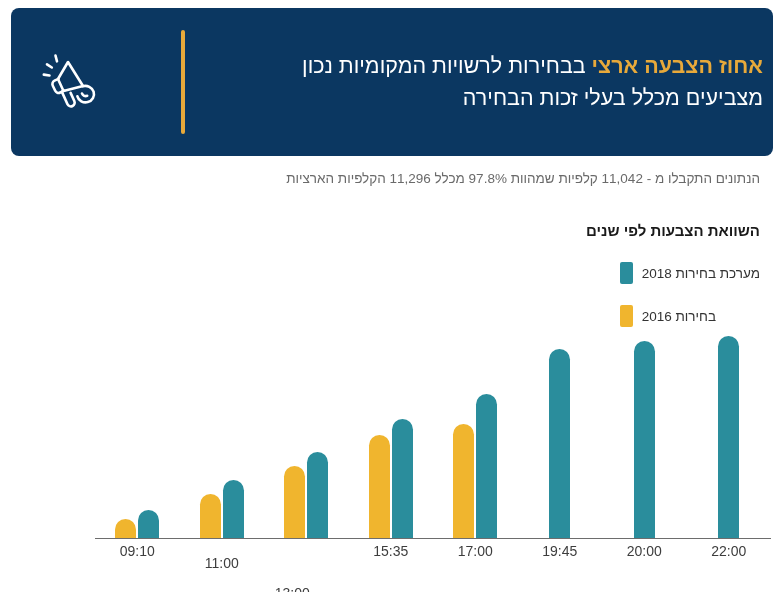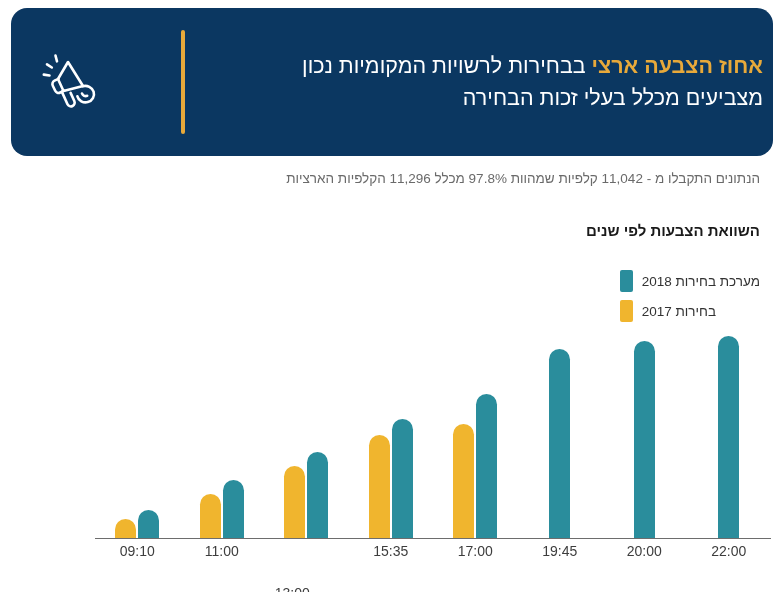--- a/index.html
+++ b/index.html
@@ -4,21 +4,21 @@
 <style>
   html,body{margin:0;padding:0;}
   body{
     width:784px;height:592px;overflow:hidden;background:#ffffff;
     font-family:"Liberation Sans","DejaVu Sans",sans-serif;
     position:relative;
   }
   
   .banner{
     position:absolute;left:11px;top:8px;width:762px;height:148px;
-    background:#0b3761;border-radius:16px;box-sizing:border-box;
+    background:#0b3761;border-radius:8px;box-sizing:border-box;
     display:flex;flex-direction:row-reverse;align-items:center;gap:48px;
   }
   .banner-icon-wrap{
     width:118px;height:100%;display:flex;align-items:center;justify-content:center;
     flex:0 0 118px;
   }
   .megaphone{display:block;}
   .banner-divider{
     width:4px;height:104px;background:#e8a93a;border-radius:2px;flex:0 0 4px;
     margin-left:4px;
@@ -37,21 +37,21 @@
     line-height:18px;white-space:nowrap;
   }
   
   .chart-title{
     position:absolute;right:24px;top:220px;
     text-align:right;direction:rtl;color:#1a1a1a;
     font-size:15px;font-weight:bold;line-height:22px;
   }
   .legend{
     position:absolute;right:24px;top:262px;
-    display:flex;flex-direction:column;align-items:flex-end;gap:8px;margin-top:8px;
+    display:flex;flex-direction:column;align-items:flex-end;gap:21px;
   }
   .legend-item{
     display:flex;flex-direction:row-reverse;align-items:center;gap:9px;
     direction:rtl;
   }
   .legend-swatch{width:13px;height:22px;border-radius:2px;display:block;}
   .legend-label{font-size:13.5px;color:#333333;white-space:nowrap;}
   
   .plot{
     position:absolute;left:0px;top:330px;width:784px;height:262px;
@@ -111,21 +111,21 @@
 
 <div class="chart-title">השוואת הצבעות לפי שנים</div>
 
 <div class="legend">
   <div class="legend-item">
     <span class="legend-swatch" style="background:#2a8d9c"></span>
     <span class="legend-label">מערכת בחירות 2018</span>
   </div>
   <div class="legend-item">
     <span class="legend-swatch" style="background:#f0b52e"></span>
-    <span class="legend-label">בחירות 2017</span>
+    <span class="legend-label">בחירות 2016</span>
   </div>
 </div>
 
 <div class="plot">
   <div class="bars" id="bars-root">
       <div class="cluster" style="left: 0px; width: 84.5px;">
         <div class="bar teal" title="מערכת בחירות 2018 09:00" style="height: 27.7333px; background: rgb(42, 141, 156);"></div>
         <div class="bar amber" title="בחירות 2024 09:00" style="height: 19.4133px; background: rgb(240, 181, 46);"></div>
       </div>
       <div class="cluster" style="left: 84.5px; width: 84.5px;">
@@ -150,21 +150,21 @@
       <div class="cluster" style="left: 507px; width: 84.5px;">
         <div class="bar teal" title="מערכת בחירות 2018 20:00" style="height: 196.907px; background: rgb(42, 141, 156);"></div>
       </div>
       <div class="cluster" style="left: 591.5px; width: 84.5px;">
         <div class="bar teal" title="מערכת בחירות 2018 22:00" style="height: 202.453px; background: rgb(42, 141, 156);"></div>
       </div>
     </div>
   <div class="axis-line"></div>
   <div class="ticks" id="ticks-root">
       <div class="tick" style="left: 0px; width: 84.5px;">09:10</div>
-      <div class="tick" style="left: 84.5px; width: 84.5px;">11:00</div>
+      <div class="tick" style="left: 84.5px; width: 84.5px; margin-top: 12px;">11:00</div>
       <div class="tick" style="left: 155px; width: 84.5px; margin-top: 42px;">13:00</div>
       <div class="tick" style="left: 253.5px; width: 84.5px;">15:35</div>
       <div class="tick" style="left: 338px; width: 84.5px;">17:00</div>
       <div class="tick" style="left: 422.5px; width: 84.5px;">19:45</div>
       <div class="tick" style="left: 507px; width: 84.5px;">20:00</div>
       <div class="tick" style="left: 591.5px; width: 84.5px;">22:00</div>
     </div>
 </div>
 
 </body></html>

